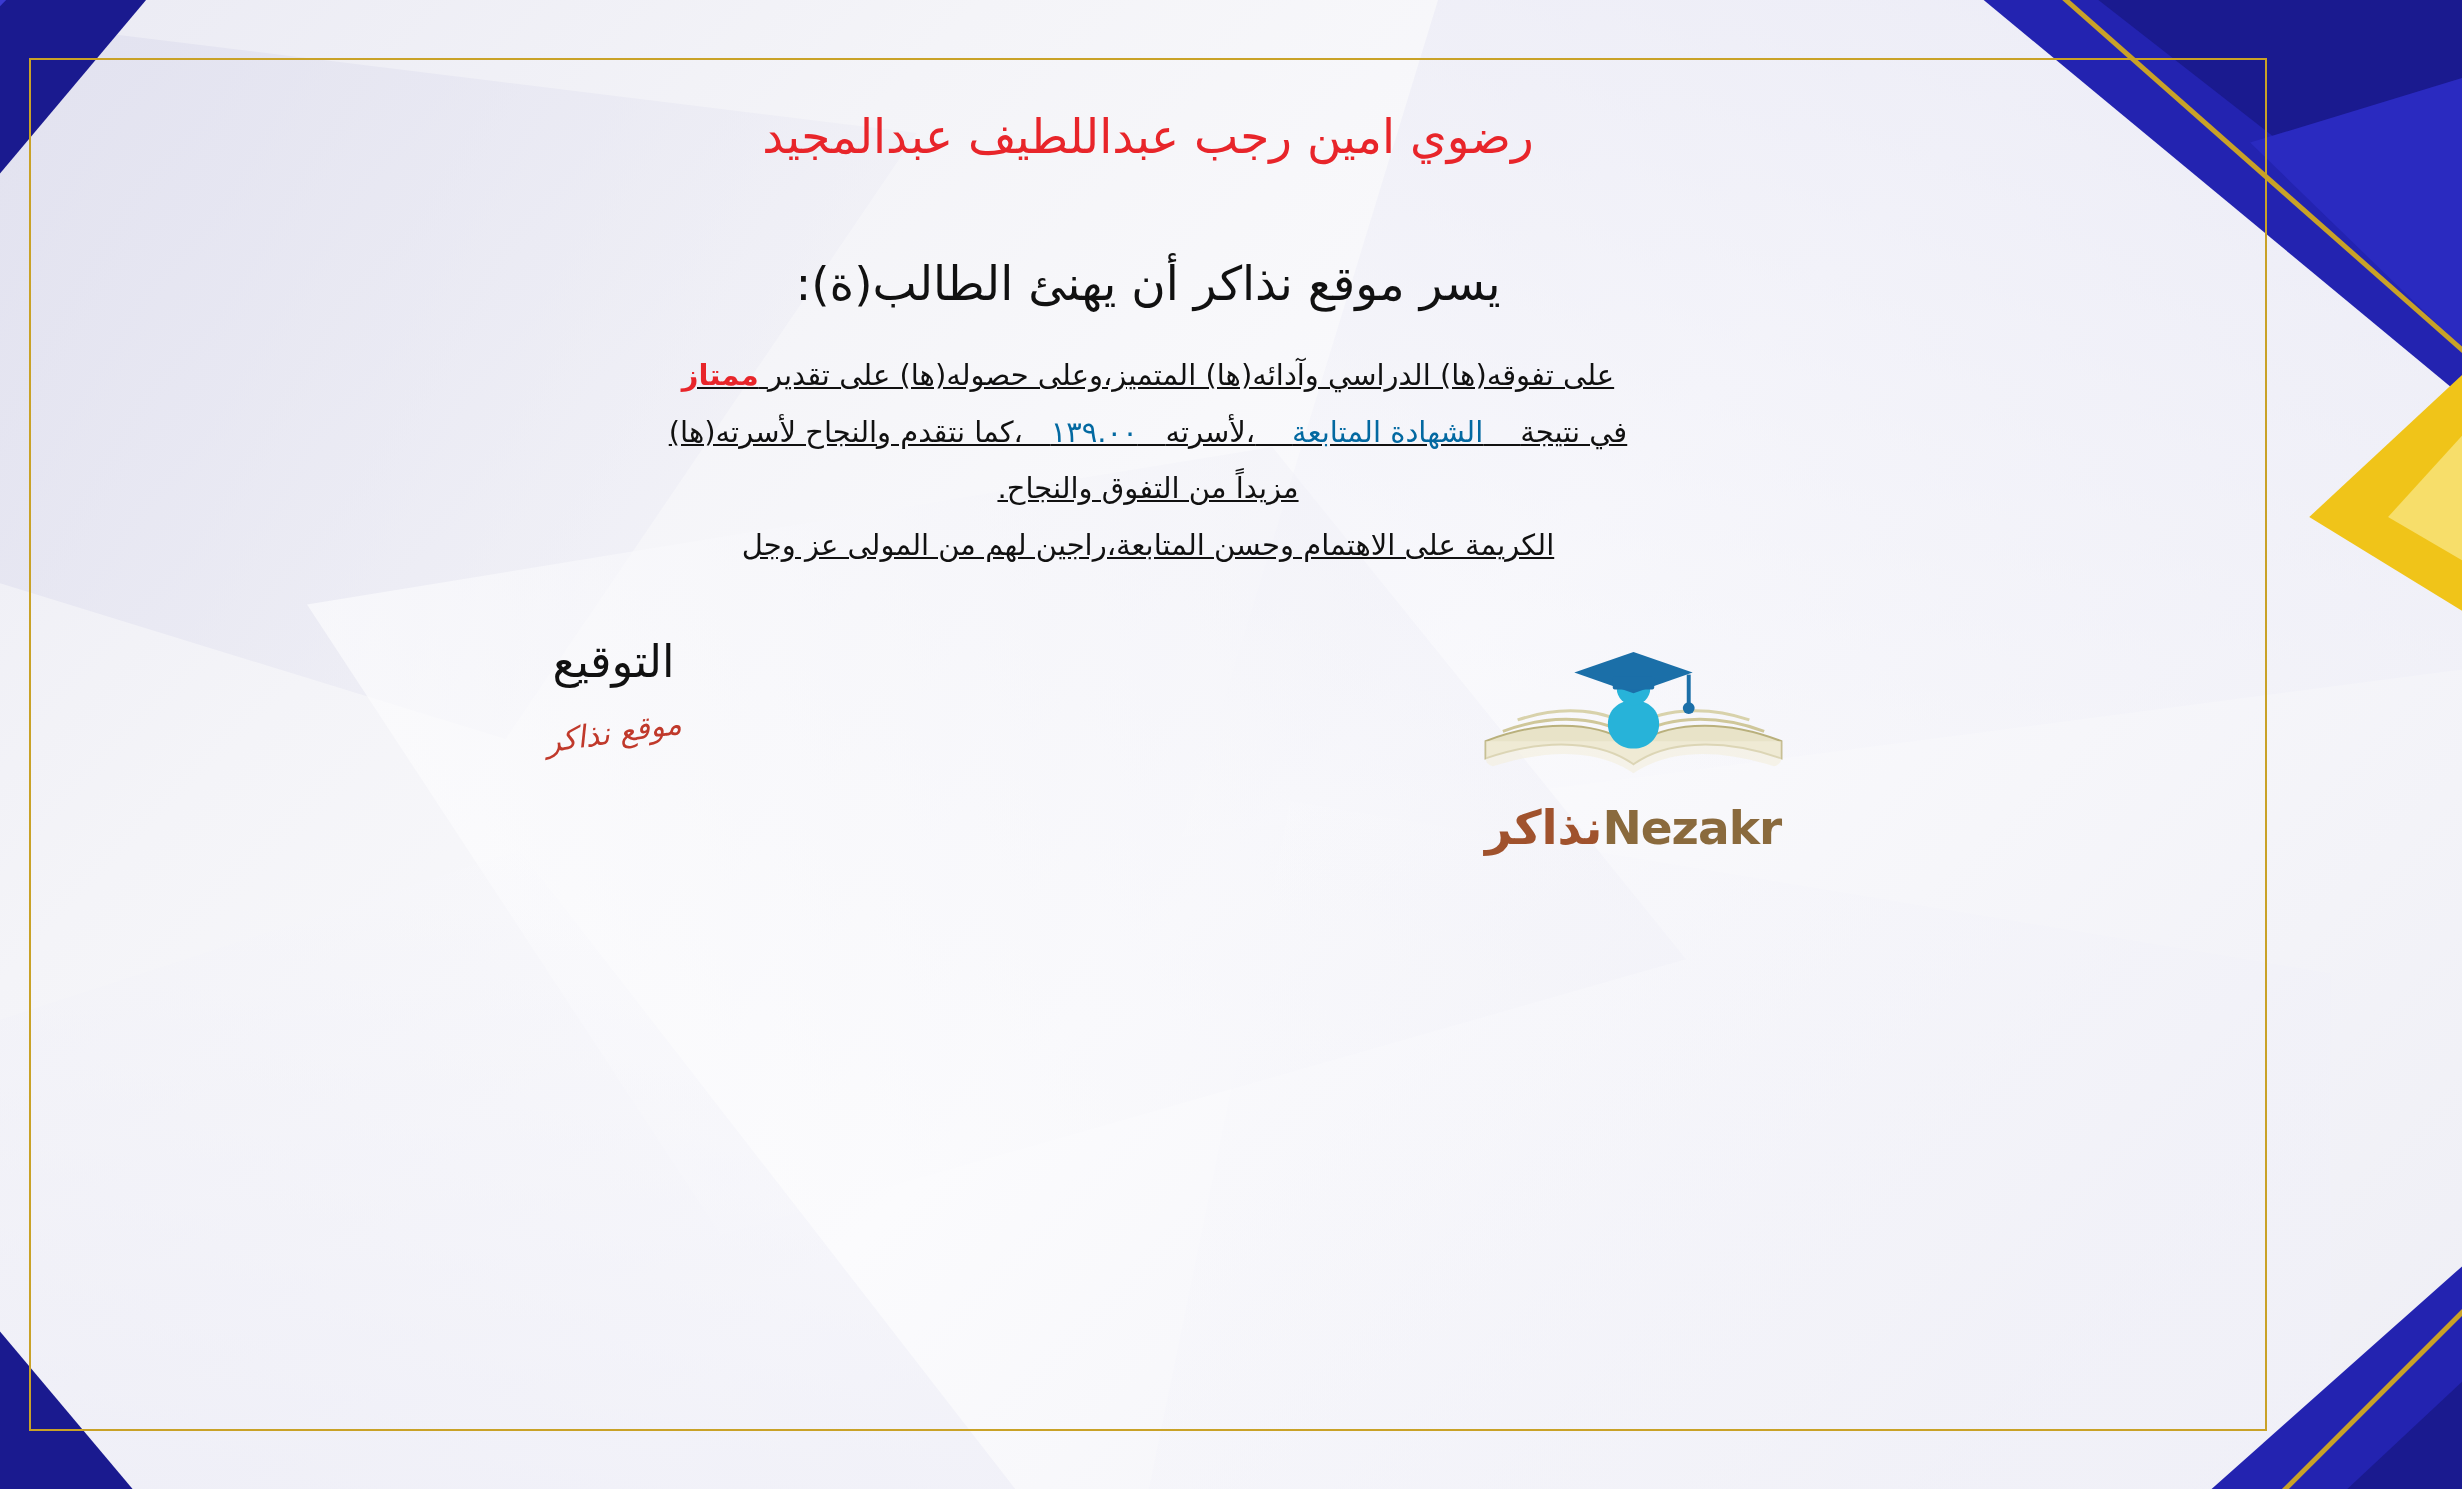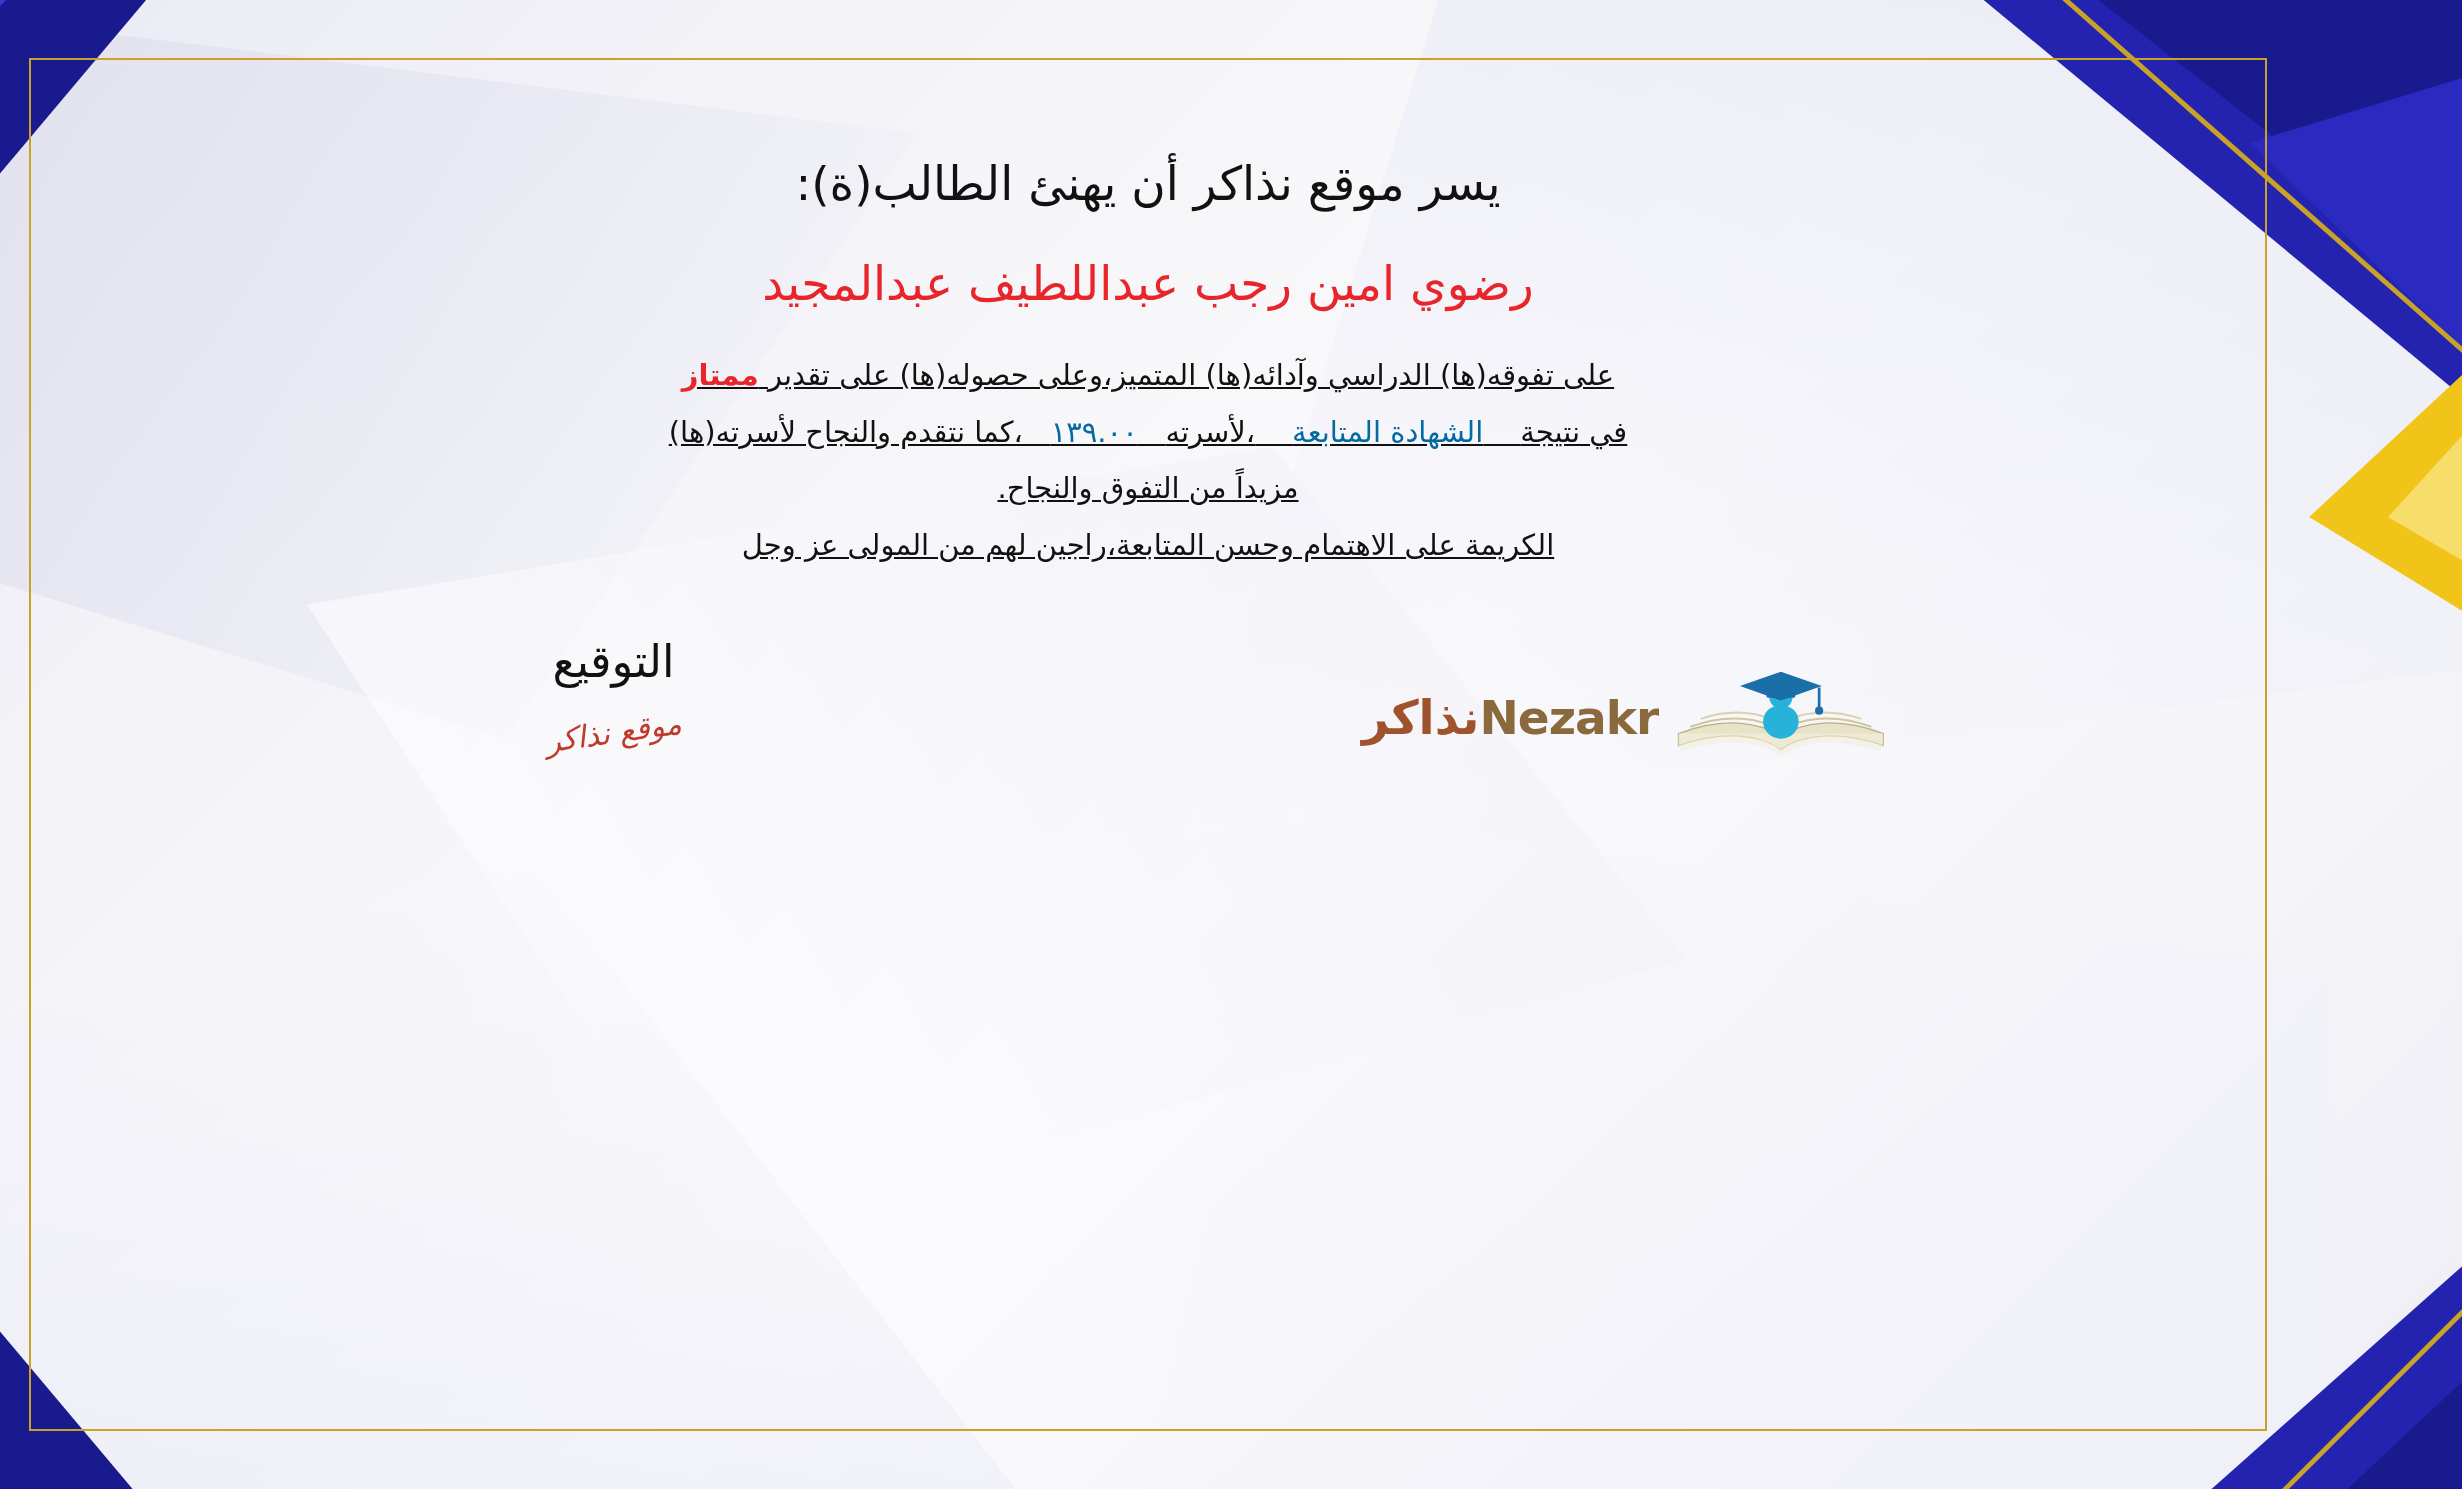--- a/index.html
+++ b/index.html
@@ -160,21 +160,21 @@
     margin-top: 27px;
     font-family: "DejaVu Serif", "Liberation Serif", serif;
     font-style: italic;
     font-size: 30.5px;
     color: #c0392b;
     transform: rotate(-8deg);
   }
 
   .logo-block {
     display: flex;
-    flex-direction: row;
+    flex-direction: column;
     align-items: center;
     width: 542px;
     margin-left: 468px;
   }
   .logo-mark { width: 355px; height: 163px; }
   .logo-text {
     margin-top: 2px;
     font-size: 47px;
     font-weight: bold;
     color: #8a6a3d;
@@ -232,23 +232,23 @@
       <polygon points="1500,1100 1500,520 880,1100" fill="#1a1a8f"></polygon>
       <polyline points="760,1100 1500,360" fill="none" stroke="#c9a227" stroke-width="10"></polyline>
     </svg>
   </div>
 
   <div class="gold-frame"></div>
 
   <div class="content">
 
 
+    <div class="line student-name">رضوي امين رجب عبداللطيف عبدالمجيد</div>
+
     <div class="line greeting">يسر موقع نذاكر أن يهنئ الطالب(ة):</div>
-
-    <div class="line student-name">رضوي امين رجب عبداللطيف عبدالمجيد</div>
 
     <div class="para">
       <span>على تفوقه(ها) الدراسي وآدائه(ها) المتميز،وعلى حصوله(ها) على تقدير</span>
       <span class="hl">ممتاز</span>
     </div>
 
     <div class="para para-2">
       <span>في نتيجة</span>
       &nbsp;&nbsp;
       <span class="hl-blue">الشهادة المتابعة</span>

